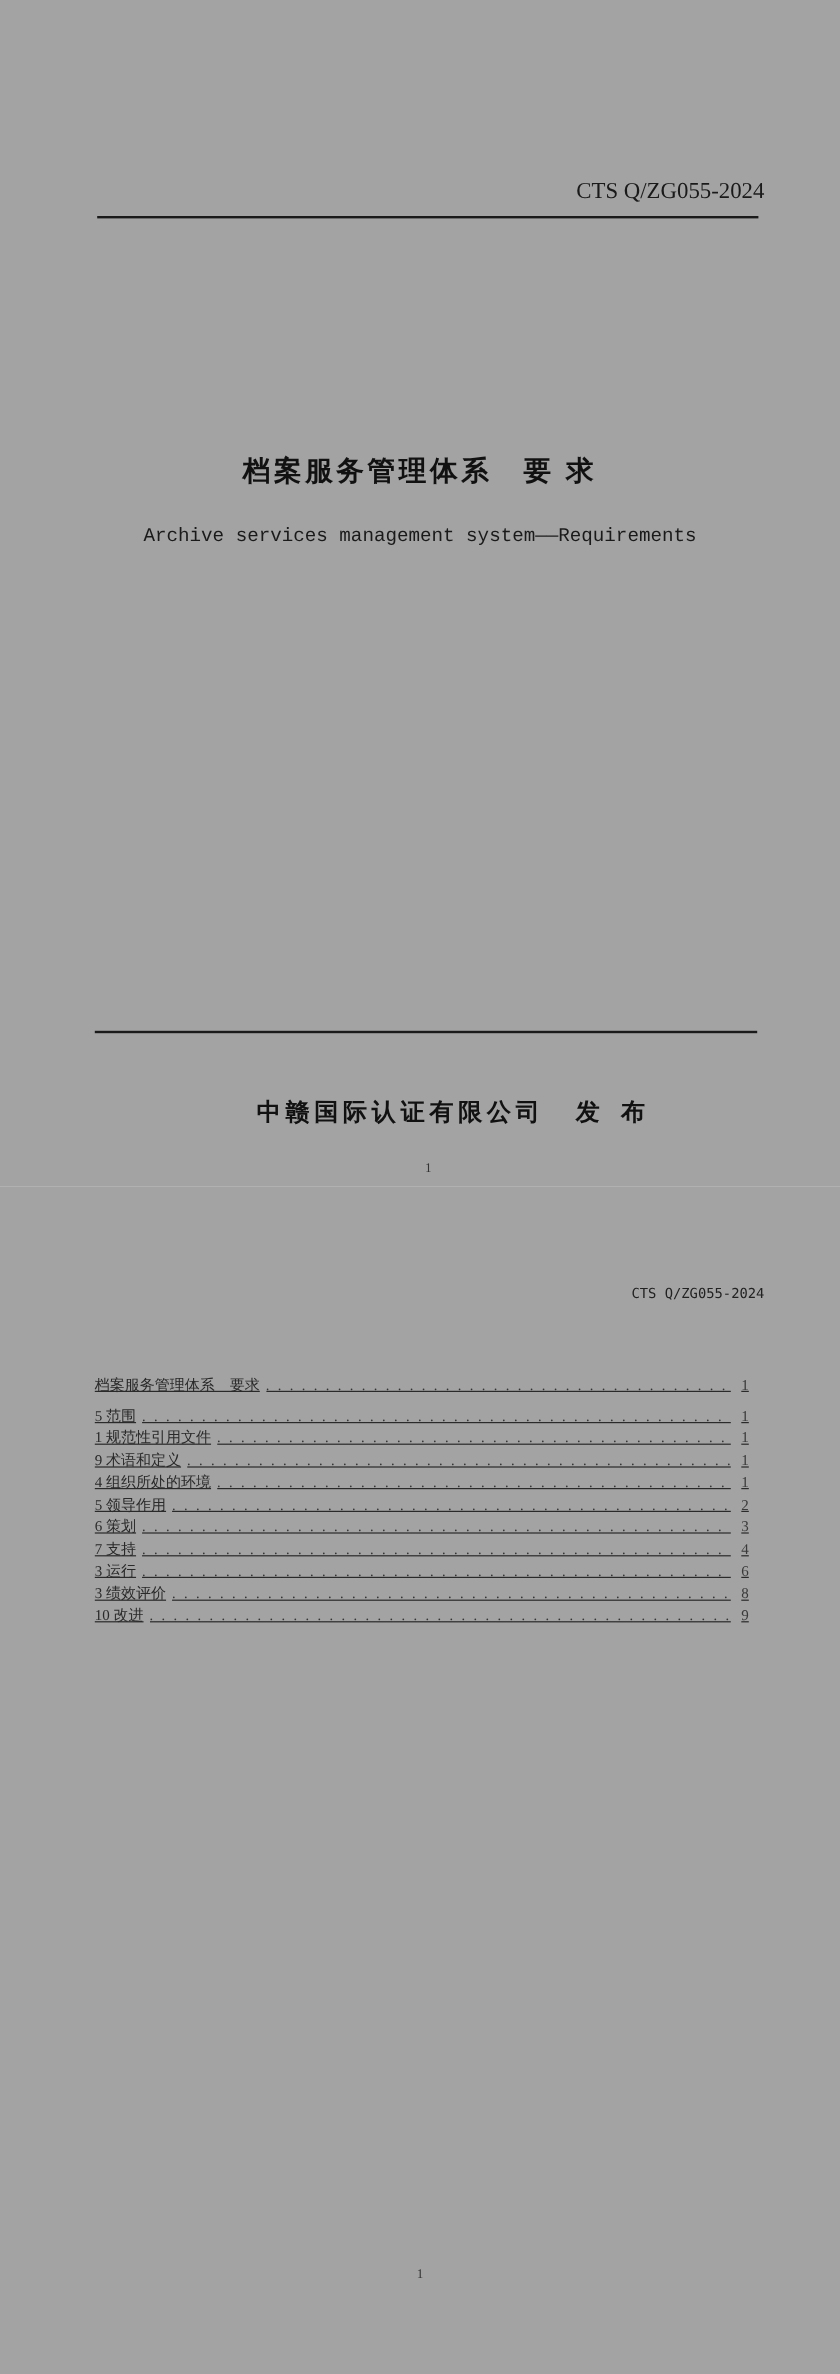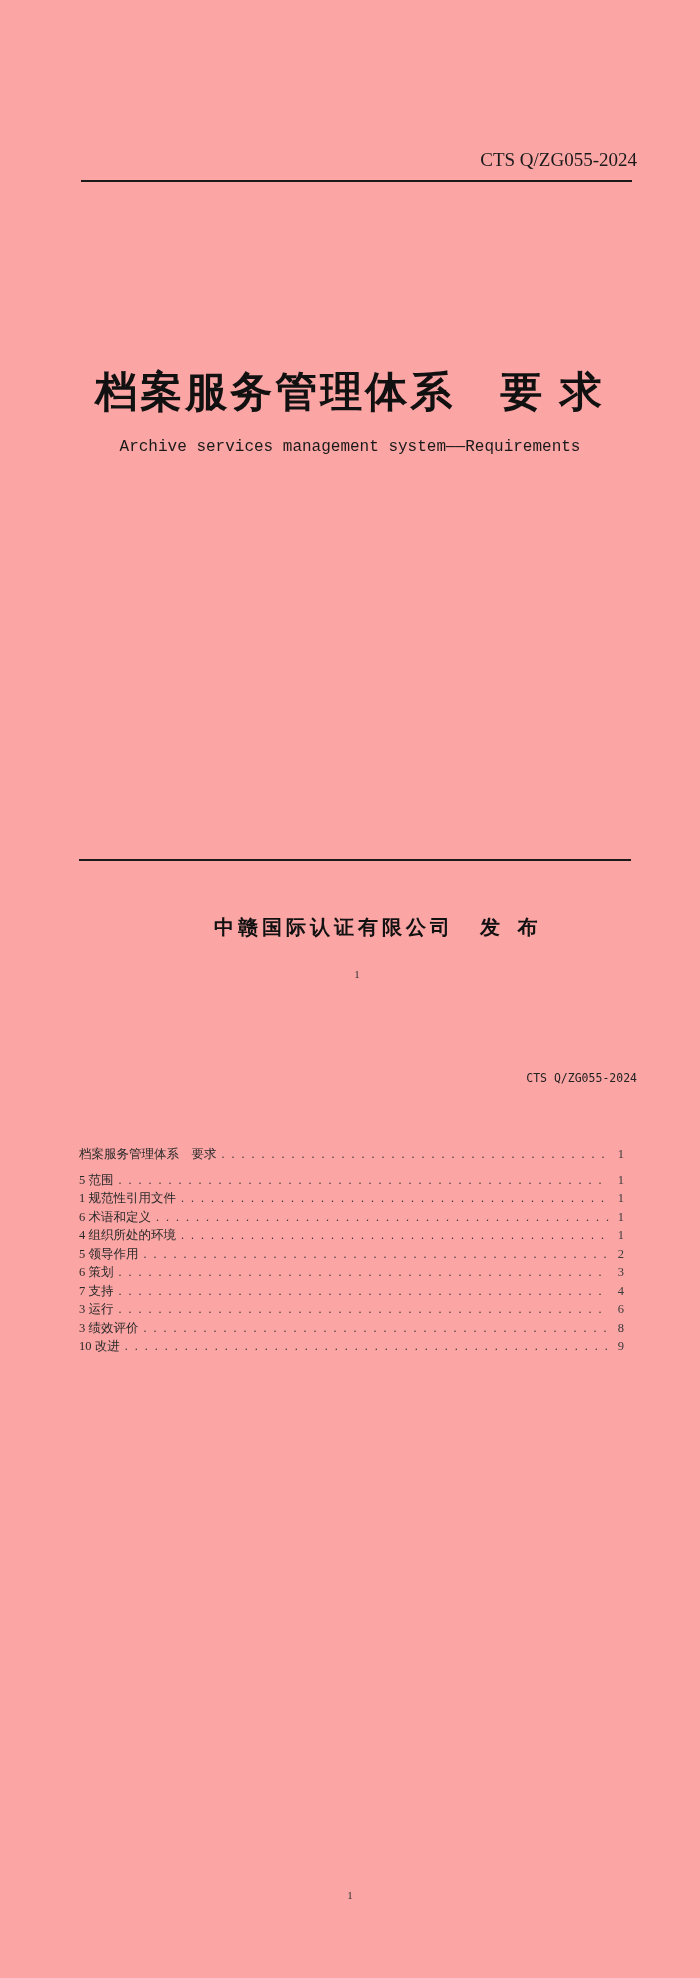--- a/index.html
+++ b/index.html
@@ -6,39 +6,39 @@
   .canvas {
     position: relative;
     width: 700px;
     height: 1978px;
     background: #ffffff;
     margin: 0 auto;
     overflow: hidden;
     font-family: "Liberation Serif", serif;
     color: #1a1a1a;
   }
-  .page { position: absolute; left: 0; width: 700px; height: 989px; background: #fca5a5; }
+  .page { position: absolute; left: 0; width: 700px; height: 989px; background: #a3a3a3; }
   .page-cover { top: 0; }
   .page-toc { top: 989px; }
 
   
   .p1-header {
     position: absolute; top: 148px; right: 63px;
     font-family: "Liberation Serif", serif;
     font-size: 19px; line-height: 24px; color: #1a1a1a;
   }
   .p1-rule {
     position: absolute; top: 180px; left: 81px; width: 551px; height: 2px;
     background: #1a1a1a;
   }
   .p1-title {
     position: absolute; top: 372px; left: 0; width: 100%; margin: 0;
     text-align: center;
     font-family: "Liberation Sans", sans-serif;
-    font-weight: bold; font-size: 42px; line-height: 40px;
+    font-weight: bold; font-size: 23px; line-height: 40px;
     letter-spacing: 3px; color: #111;
     white-space: pre;
   }
   .p1-subtitle {
     position: absolute; top: 435px; left: 0; width: 100%;
     text-align: center;
     font-family: Liberation Mono, monospace;
     font-size: 16px; line-height: 24px; color: #1a1a1a;
   }
   .p1-dates {
@@ -84,21 +84,21 @@
     letter-spacing: 4px; padding-left: 10px; box-sizing: border-box;
     white-space: pre;
   }
   .toc-list {
     position: absolute; top: 156px; left: 79px; width: 545px;
   }
   .toc-row {
     display: flex; align-items: center;
     height: 18.5px; line-height: 18.5px;
     font-family: "Liberation Serif", serif;
-    font-size: 12.5px; color: #2a2a2a;
+    font-size: 12.5px; color: #2a2a2a; text-decoration: underline;
   }
   .toc-row:first-child { margin-bottom: 7px; }
   .toc-label { flex-shrink: 0; white-space: pre; }
   .toc-dots {
     flex: 1 1 auto; overflow: hidden; white-space: nowrap;
     margin: 0 3px 0 5px;
     font-size: 12px; letter-spacing: 2px; color: #333;
   }
   .toc-page { flex-shrink: 0; min-width: 12px; text-align: right; color: #3a3a3a; }
 </style>
@@ -140,21 +140,21 @@
     <span class="toc-page">1</span>
   </div>
 
   <div class="toc-row">
     <span class="toc-label">1 规范性引用文件</span>
     <span class="toc-dots">. . . . . . . . . . . . . . . . . . . . . . . . . . . . . . . . . . . . . . . . . . . . . . . . . . . . . . . . . . . . . . . . . . . . . . . . . . . . . . . . . . . . . . . . . . . . . . . . . . . . . . . . . . . . . . . . . . . . . . . . . . . . . . . . . . . . . . . . . . . . . . . . . . . . . . </span>
     <span class="toc-page">1</span>
   </div>
 
   <div class="toc-row">
-    <span class="toc-label">6 术语和定义</span>
+    <span class="toc-label">9 术语和定义</span>
     <span class="toc-dots">. . . . . . . . . . . . . . . . . . . . . . . . . . . . . . . . . . . . . . . . . . . . . . . . . . . . . . . . . . . . . . . . . . . . . . . . . . . . . . . . . . . . . . . . . . . . . . . . . . . . . . . . . . . . . . . . . . . . . . . . . . . . . . . . . . . . . . . . . . . . . . . . . . . . . . </span>
     <span class="toc-page">1</span>
   </div>
 
   <div class="toc-row">
     <span class="toc-label">4 组织所处的环境</span>
     <span class="toc-dots">. . . . . . . . . . . . . . . . . . . . . . . . . . . . . . . . . . . . . . . . . . . . . . . . . . . . . . . . . . . . . . . . . . . . . . . . . . . . . . . . . . . . . . . . . . . . . . . . . . . . . . . . . . . . . . . . . . . . . . . . . . . . . . . . . . . . . . . . . . . . . . . . . . . . . . </span>
     <span class="toc-page">1</span>
   </div>
 

